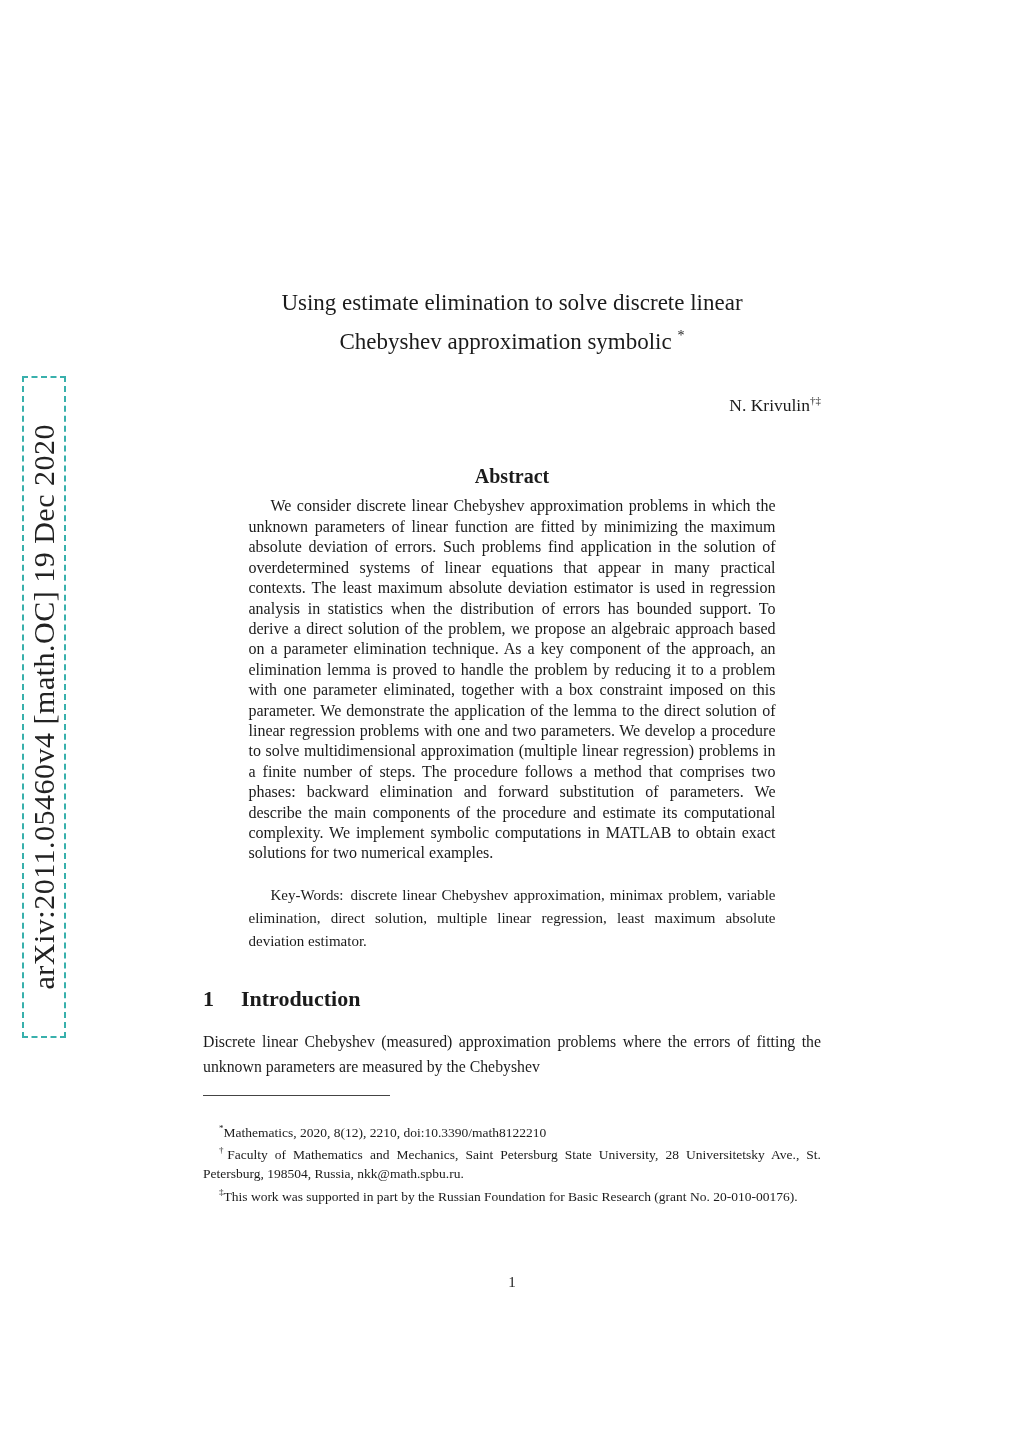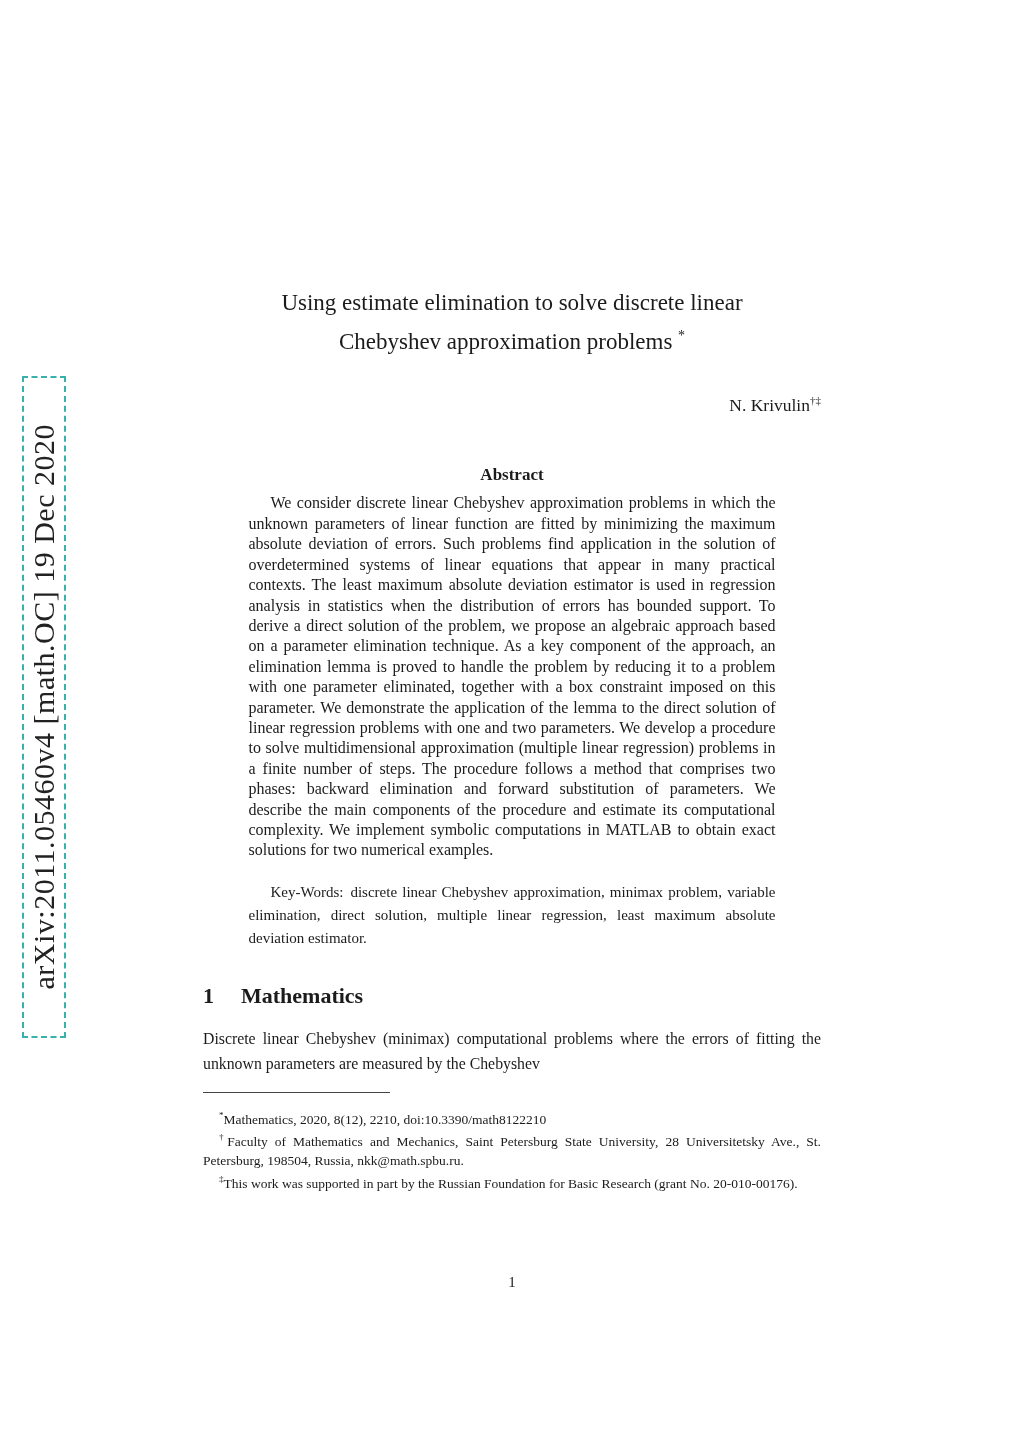--- a/index.html
+++ b/index.html
@@ -54,21 +54,21 @@
   .author {
     margin-top: 36px;
     text-align: right;
     font-size: 17.5px;
   }
   .author sup { font-size: 11px; }
 
   .abstract-head {
     margin-top: 50px;
     text-align: center;
-    font-size: 17px;
+    font-size: 20px;
     font-weight: bold;
   }
 
   .abstract-text {
     width: 527px;
     margin: 8px auto 0 auto;
     font-size: 16px;
     line-height: 20.4px;
     text-align: justify;
     text-indent: 22px;
@@ -99,21 +99,21 @@
     text-align: justify;
   }
 
   .footnote-rule {
     margin-top: 14px;
     width: 187px;
     border-top: 1px solid #444444;
   }
 
   .footnotes {
-    margin-top: 13px;
+    margin-top: 23px;
     font-size: 13.5px;
     line-height: 19px;
   }
   .footnotes p {
     margin: 0;
     text-align: justify;
     text-indent: 16px;
   }
   .footnotes sup { font-size: 9px; }
 
@@ -131,36 +131,36 @@
 
 <div class="page">
 
   <div class="watermark">
     <span>arXiv:2011.05460v4  [math.OC]  19 Dec 2020</span>
   </div>
 
   <div class="content">
 
     <h1 class="title"><span>Using estimate elimination to solve discrete linear</span><br>
-      <span>Chebyshev approximation problems</span>
+      <span>Chebyshev approximation symbolic</span>
       <sup>*</sup>
     </h1>
 
     <div class="author"><span>N. Krivulin</span><sup>†‡</sup></div>
 
     <div class="abstract-head">Abstract</div>
 
     <p class="abstract-text">We consider discrete linear Chebyshev approximation problems in which the unknown parameters of linear function are fitted by minimizing the maximum absolute deviation of errors. Such problems find application in the solution of overdetermined systems of linear equations that appear in many practical contexts. The least maximum absolute deviation estimator is used in regression analysis in statistics when the distribution of errors has bounded support. To derive a direct solution of the problem, we propose an algebraic approach based on a parameter elimination technique. As a key component of the approach, an elimination lemma is proved to handle the problem by reducing it to a problem with one parameter eliminated, together with a box constraint imposed on this parameter. We demonstrate the application of the lemma to the direct solution of linear regression problems with one and two parameters. We develop a procedure to solve multidimensional approximation (multiple linear regression) problems in a finite number of steps. The procedure follows a method that comprises two phases: backward elimination and forward substitution of parameters. We describe the main components of the procedure and estimate its computational complexity. We implement symbolic computations in MATLAB to obtain exact solutions for two numerical examples.</p>
 
     <p class="keywords"><span class="inline-label">Key-Words:</span><span>discrete linear Chebyshev approximation, minimax problem, variable elimination, direct solution, multiple linear regression, least maximum absolute deviation estimator.</span></p>
 
 
-    <h2 class="section-head"><span>1</span><span class="sec-title">Mathematics</span></h2>
+    <h2 class="section-head"><span>1</span><span class="sec-title">Introduction</span></h2>
 
-    <p class="intro">Discrete linear Chebyshev (minimax) computational problems where the errors of fitting the unknown parameters are measured by the Chebyshev</p>
+    <p class="intro">Discrete linear Chebyshev (measured) approximation problems where the errors of fitting the unknown parameters are measured by the Chebyshev</p>
 
     <div class="footnote-rule"></div>
 
     <div class="footnotes">
       <p><sup>*</sup><span>Mathematics, 2020, 8(12), 2210, doi:10.3390/math8122210</span></p>
       <p><sup>†</sup><span>Faculty of Mathematics and Mechanics, Saint Petersburg State University, 28 Universitetsky Ave., St. Petersburg, 198504, Russia, nkk@math.spbu.ru.</span></p>
       <p><sup>‡</sup><span>This work was supported in part by the Russian Foundation for Basic Research (grant No. 20-010-00176).</span></p>
     </div>
 
   </div>

